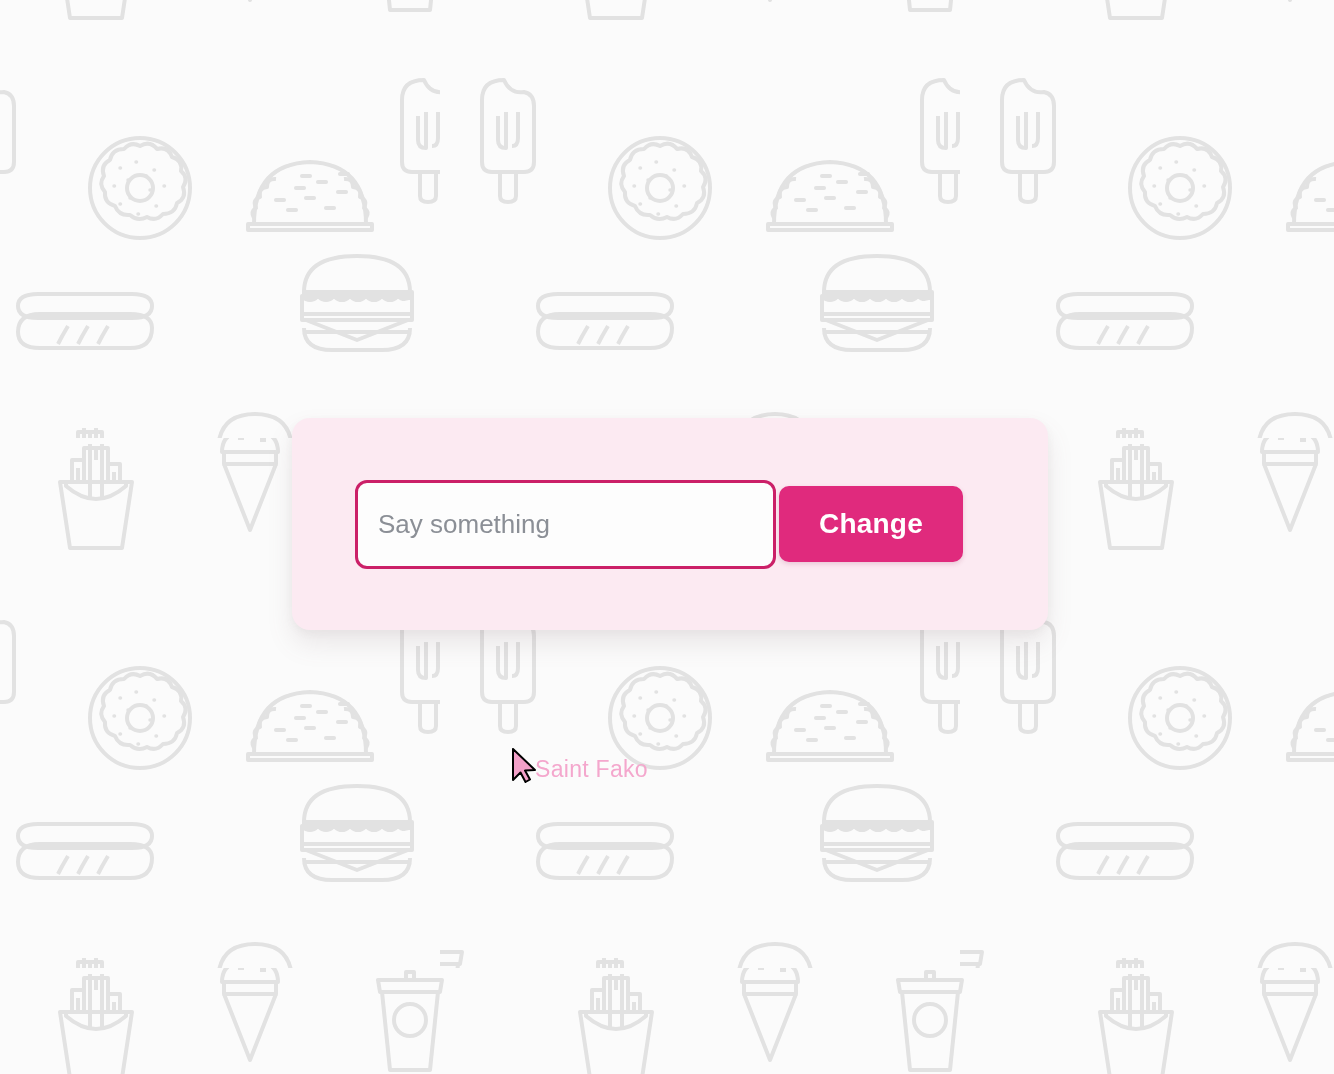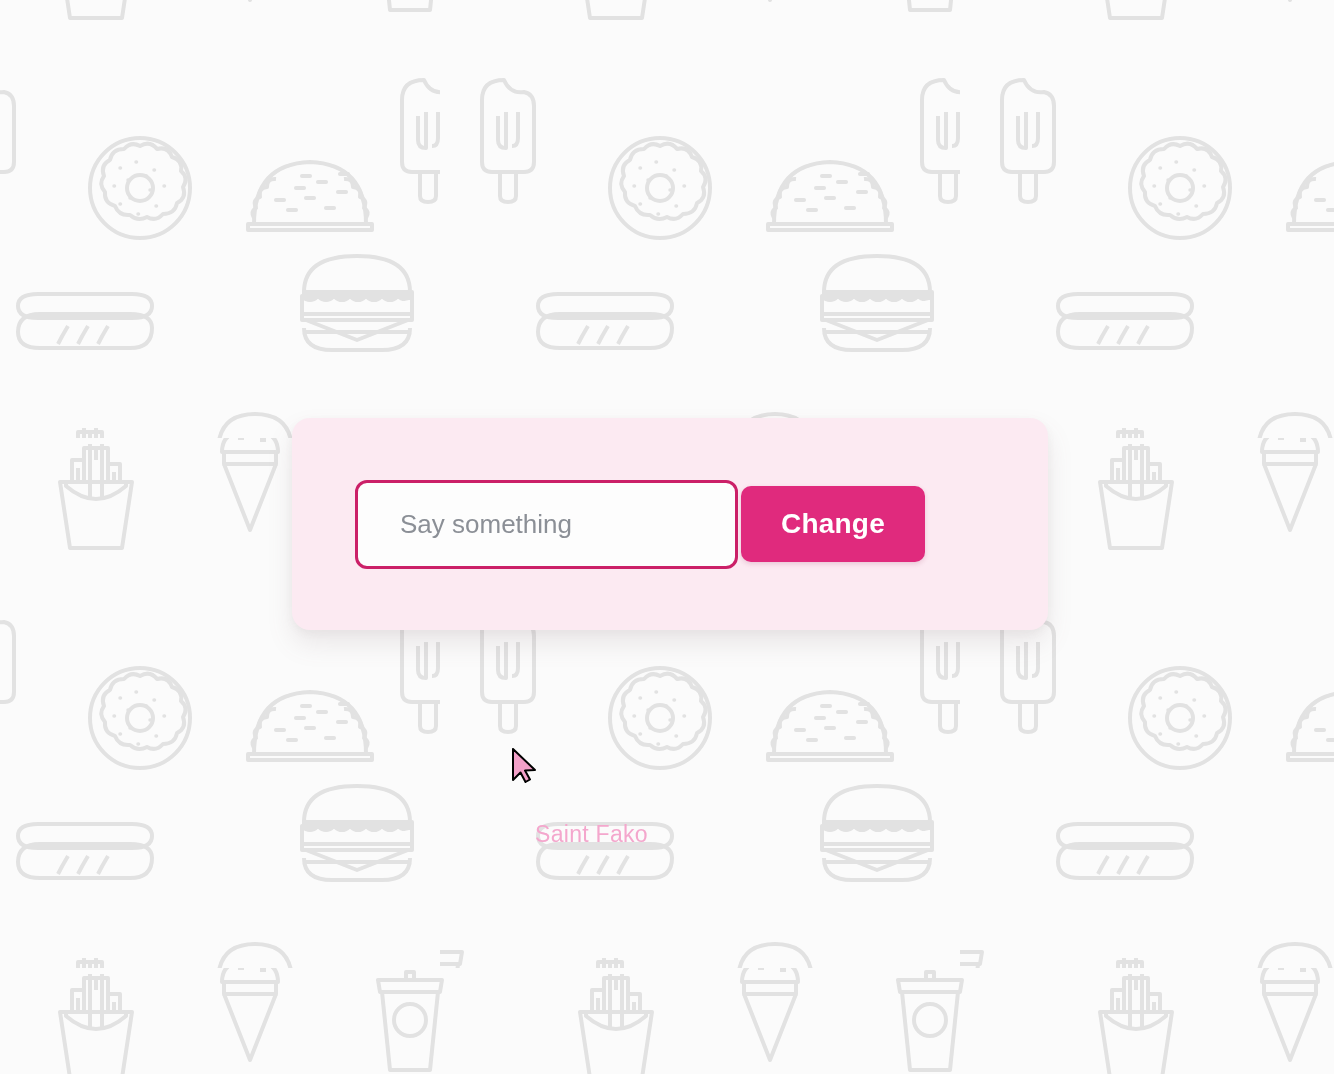--- a/index.html
+++ b/index.html
@@ -42,30 +42,30 @@
     z-index: 5;
   }
 
   #form-row {
     display: flex;
     align-items: center;
     margin-left: 63px;
   }
 
   #say-input {
-    width: 383px;
+    width: 421px;
     height: 89px;
     box-sizing: border-box;
     border: 3px solid #cb2068;
     border-radius: 12px;
     background: #fdfdfd;
     font-family: "Liberation Sans", sans-serif;
     font-size: 26px;
     color: #3a3a3a;
-    padding: 0 22px 0 42px;
+    padding: 0 22px 0 20px;
     outline: none;
   }
   #say-input::placeholder {
     color: #8b8f96;
     font-size: 26px;
     font-family: "Liberation Sans", sans-serif;
   }
 
   #change-button {
     margin-left: 3px;
@@ -80,21 +80,21 @@
     font-weight: bold;
     letter-spacing: 0.2px;
     cursor: pointer;
     box-shadow: 0 2px 5px rgba(150, 40, 90, 0.18);
   }
 
   
   #brand-label {
     position: absolute;
     left: 535px;
-    top: 821px;
+    top: 756px;
     font-family: "Liberation Sans", sans-serif;
     font-size: 23px;
     color: #f4a7cd;
     letter-spacing: 0.3px;
     white-space: nowrap;
     z-index: 6;
   }
 
   
   #mouse-cursor {

